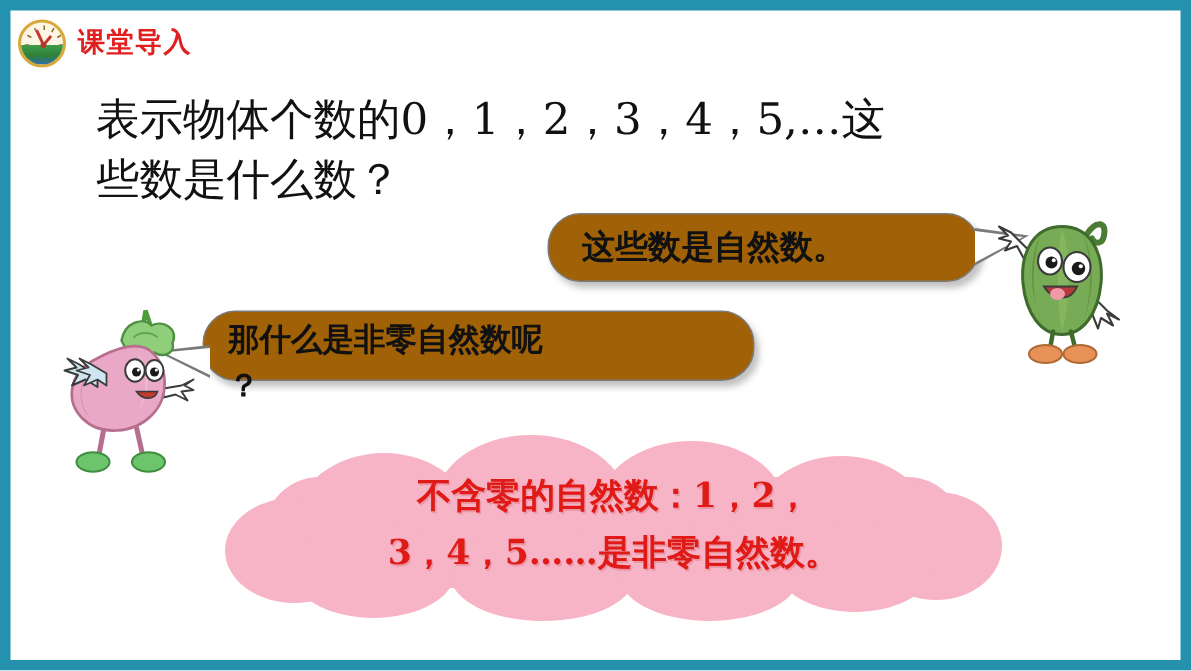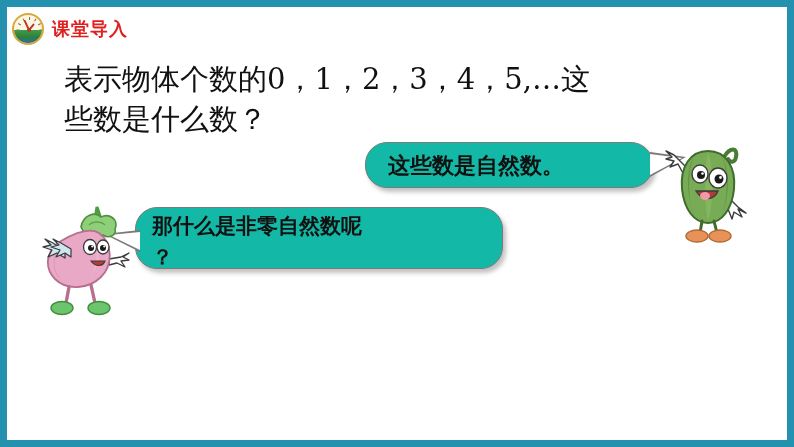--- a/index.html
+++ b/index.html
@@ -111,21 +111,21 @@
     font-weight: normal;
     font-size: 29px;
     line-height: 40px;
     letter-spacing: 0px;
     white-space: pre-wrap;
   }
 
   
   .bubble {
     position: absolute;
-    background: #14b8a6;
+    background: #a16207;
     border: 1.6px solid #7a7a7a;
     border-radius: 22px;
     box-shadow: 3px 4px 4px rgba(120,120,120,0.45);
     color: #111111;
     font-family: "DejaVu Serif", "Liberation Serif", serif;
     font-weight: bold;
   }
 
   #bubble-right {
     left: 358px;
@@ -151,21 +151,21 @@
   #bubble-right .tail-i {
     right: -30px; top: 11px;
     border-width: 4px 0 17px 32px;
     border-color: transparent transparent transparent #ffffff;
   }
 
   #bubble-left {
     left: 128px;
     top: 200px;
     width: 368px;
-    height: 62px;
+    height: 47px;
     font-size: 21px;
     line-height: 31px;
     padding: 2px 0 0 16px;
   }
   #bubble-left .btext { white-space: pre-wrap; }
   
   #bubble-left .tail-o,
   #bubble-left .tail-i {
     position: absolute;
     width: 0; height: 0;
@@ -265,20 +265,35 @@
       <span class="btext">这些数是自然数。</span>
     </div>
 
     <div class="bubble" id="bubble-left">
       <span class="tail-o"></span>
       <span class="tail-i"></span>
       <span class="btext">那什么是非零自然数呢
 ？</span>
     </div>
 
+    <div id="cloud">
+      <div class="body"></div>
+      <div class="lobe" style="left:0px;  top:42px; width:92px;  height:70px;"></div>
+      <div class="lobe" style="left:46px; top:12px; width:120px; height:96px;"></div>
+      <div class="lobe" style="left:140px;top:0px;  width:128px; height:92px;"></div>
+      <div class="lobe" style="left:248px;top:4px;  width:126px; height:92px;"></div>
+      <div class="lobe" style="left:352px;top:14px; width:118px; height:92px;"></div>
+      <div class="lobe" style="left:430px;top:38px; width:88px;  height:72px;"></div>
+      <div class="lobe" style="left:44px; top:58px; width:110px; height:64px;"></div>
+      <div class="lobe" style="left:150px;top:62px; width:124px; height:62px;"></div>
+      <div class="lobe" style="left:262px;top:60px; width:122px; height:64px;"></div>
+      <div class="lobe" style="left:368px;top:58px; width:104px; height:60px;"></div>
+      <div id="cloud-text">不含零的自然数：1，2，
+3，4，5……是非零自然数。</div>
+    </div>
 
     <div class="mascot" id="pepper">
       <svg viewBox="0 0 88 112" width="88" height="112">
 
         <path d="M24 36 L10 22 L2 18 L8 24 L2 26 L10 28 L6 34 L14 31 L20 42 Z" fill="#ffffff" stroke="#3b3b3b" stroke-width="1.4" stroke-linejoin="round"></path>
 
         <path d="M62 62 L74 74 L82 80 L74 76 L78 84 L70 79 L68 86 L64 76 L58 70 Z" fill="#ffffff" stroke="#3b3b3b" stroke-width="1.4" stroke-linejoin="round"></path>
 
         <path d="M60 24 C66 14, 74 14, 72 24 C71 30, 66 30, 64 26" fill="none" stroke="#4b7c34" stroke-width="4" stroke-linecap="round"></path>
 

